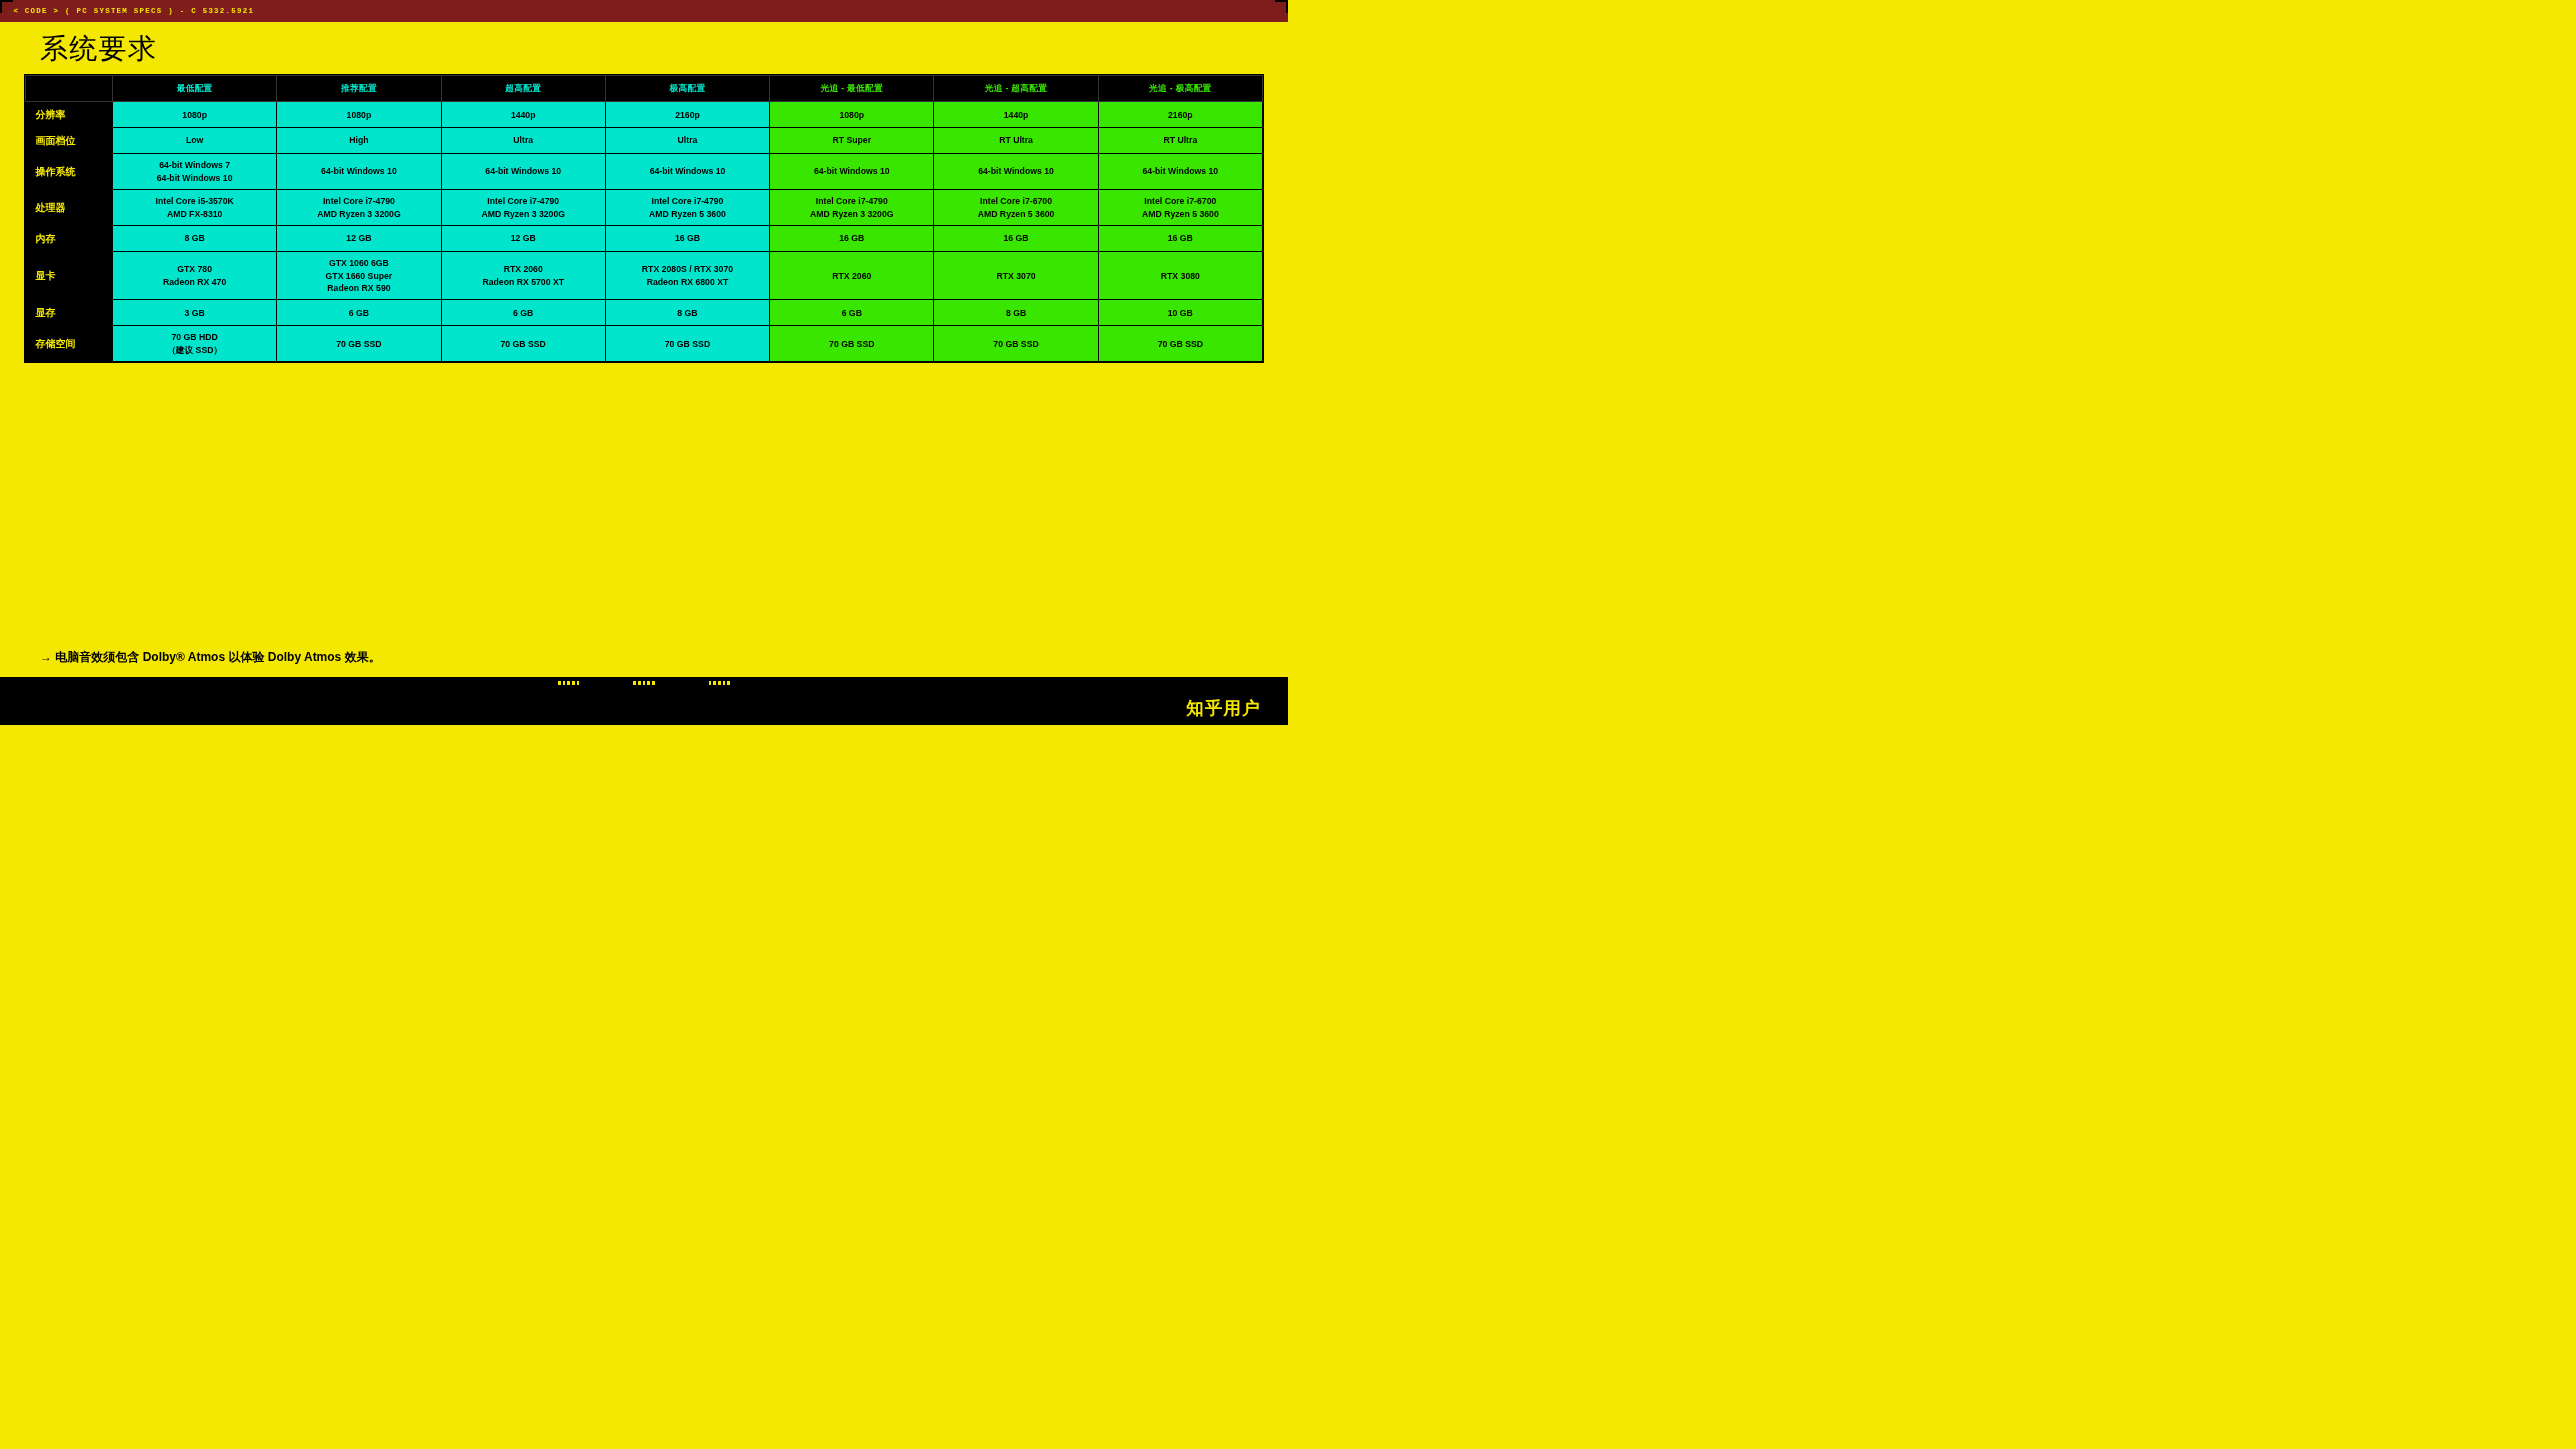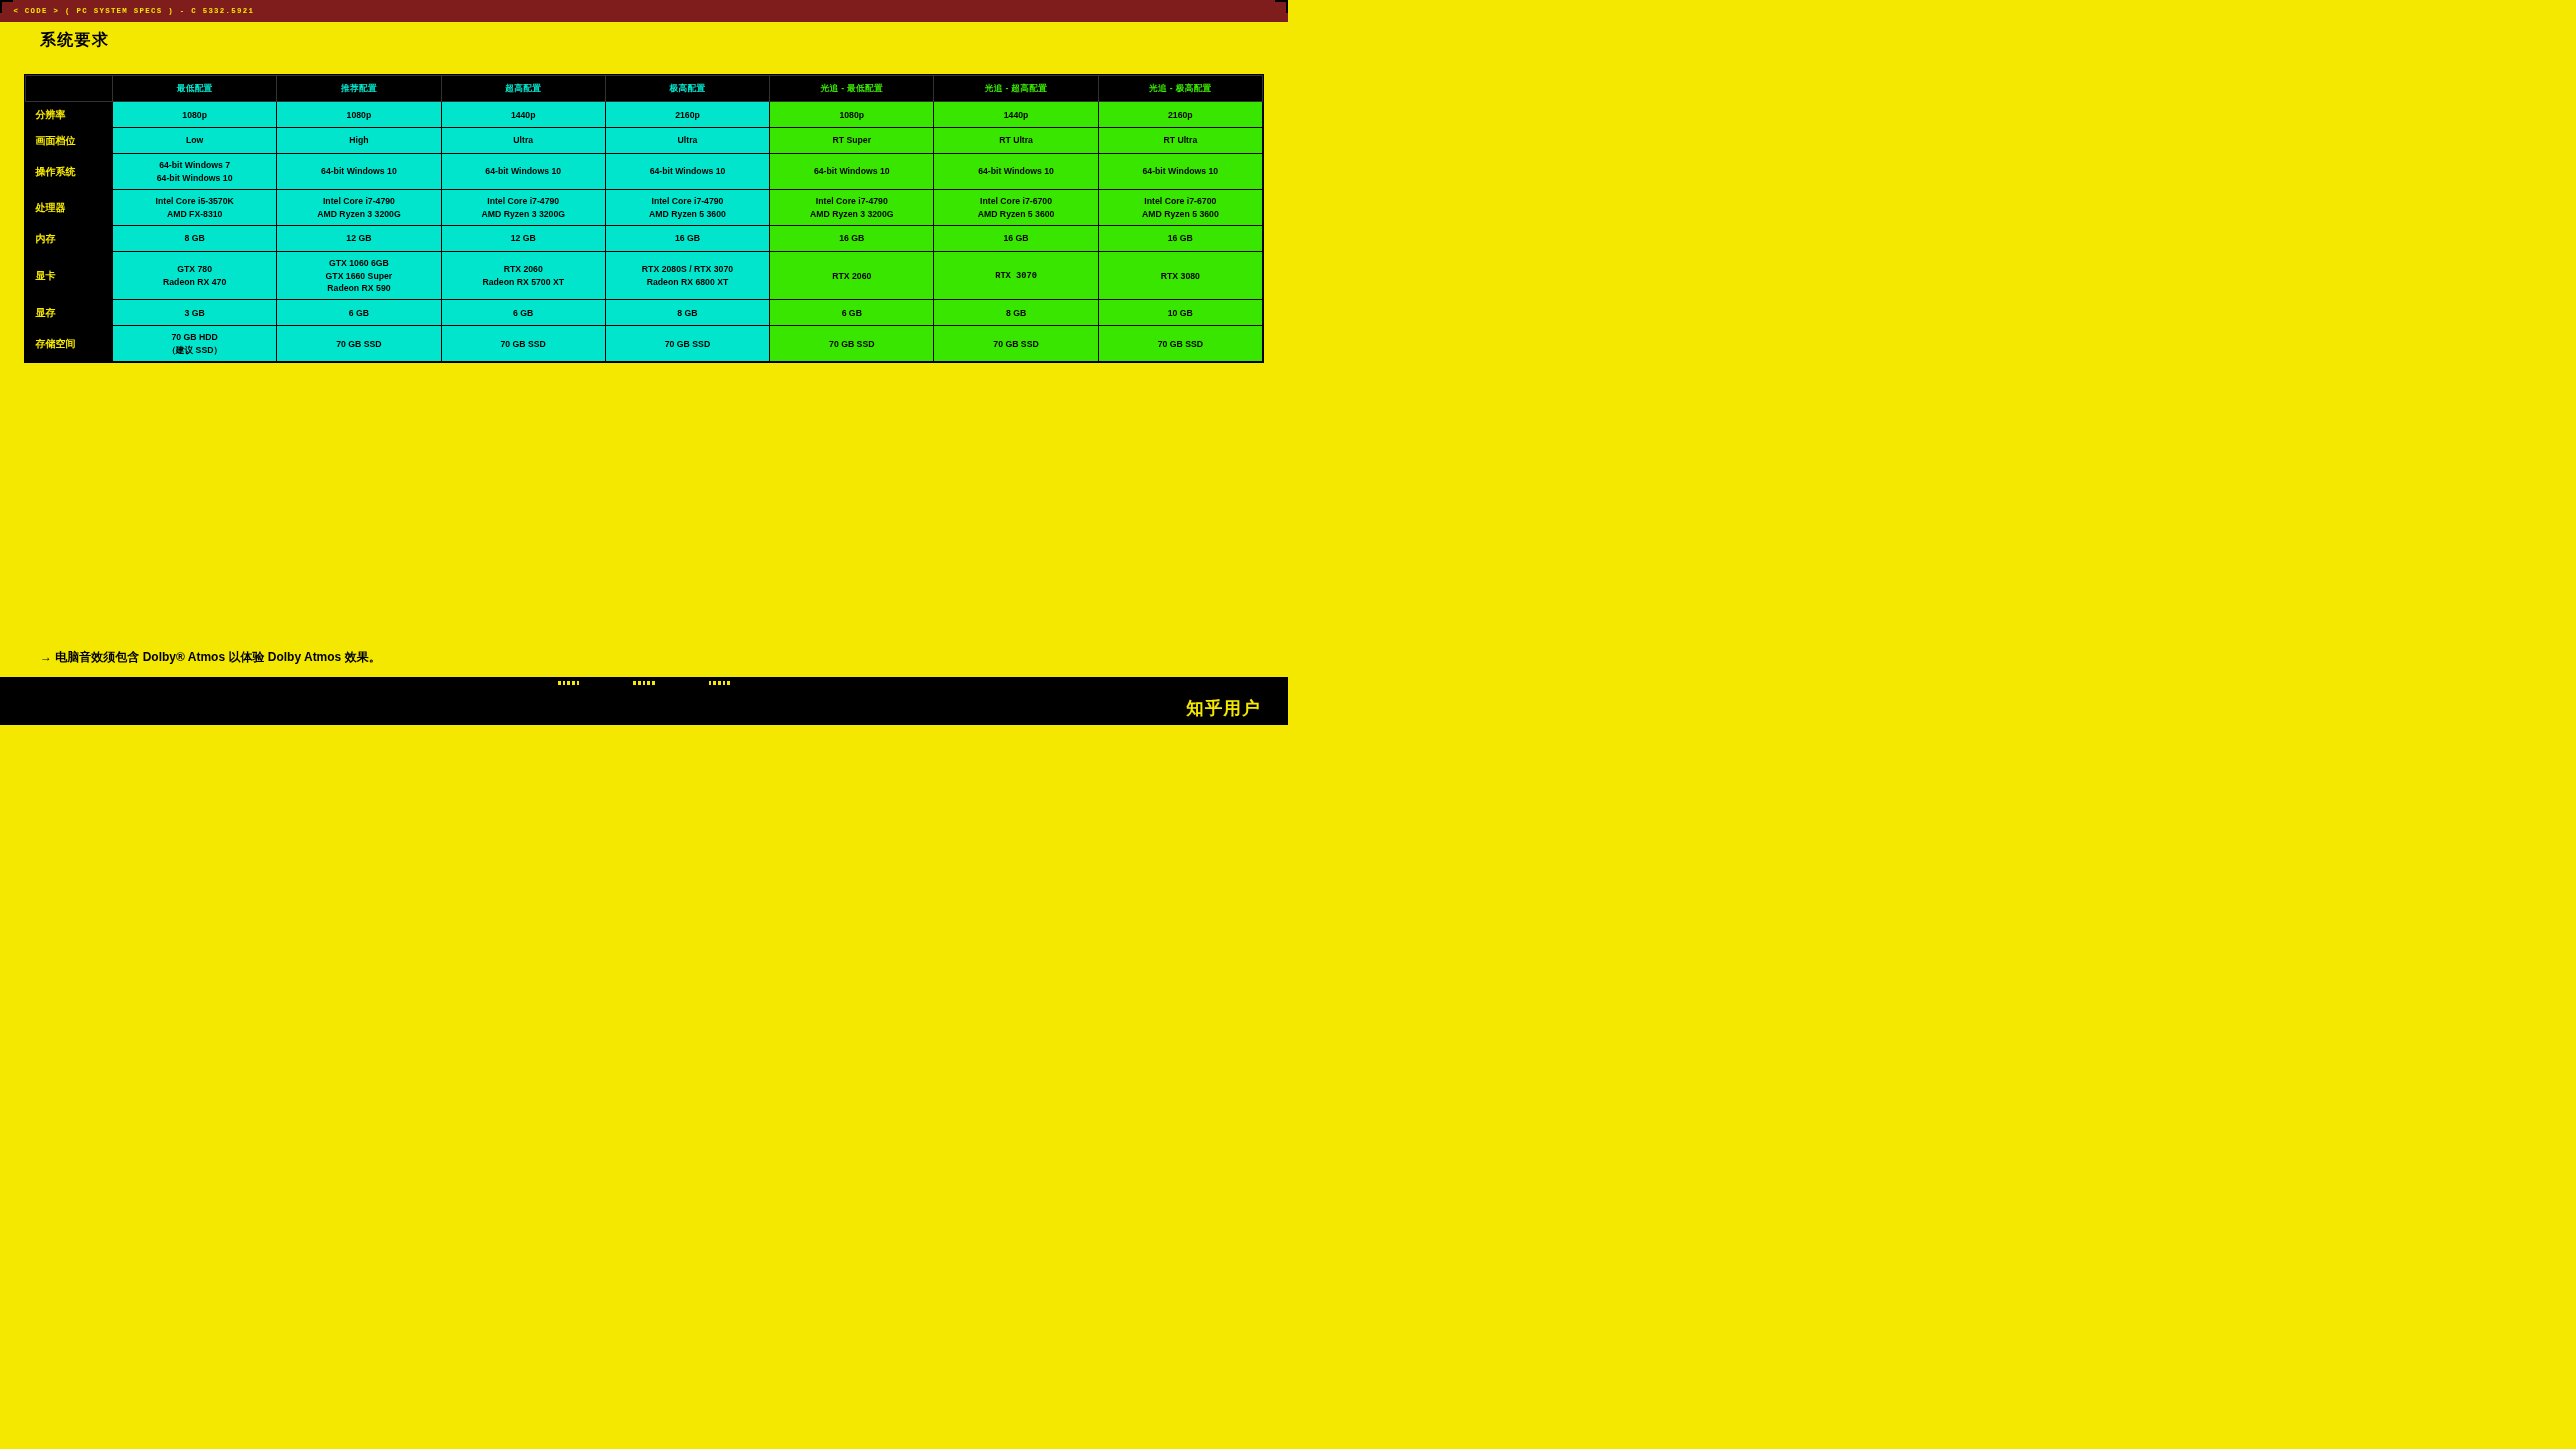--- a/index.html
+++ b/index.html
@@ -32,22 +32,22 @@
       font-family: 'Courier New', monospace;
       letter-spacing: 1.3px;
       font-weight: bold;
     }
 
     
     .page-title {
       position: absolute;
       top: 29.5px;
       left: 40px;
-      font-size: 16px;
-      font-weight: 700;
+      font-size: 28px;
+      font-weight: 400;
       color: #000;
       letter-spacing: 1.3px;
     }
 
     
     .table-container {
       position: absolute;
       top: 74px;
       left: 24px;
       right: 24px;
@@ -290,21 +290,21 @@
           <td class="cyan" style="white-space: pre-line;">GTX 780
 Radeon RX 470</td>
           <td class="cyan" style="white-space: pre-line;">GTX 1060 6GB
 GTX 1660 Super
 Radeon RX 590</td>
           <td class="cyan" style="white-space: pre-line;">RTX 2060
 Radeon RX 5700 XT</td>
           <td class="cyan" style="white-space: pre-line;">RTX 2080S / RTX 3070
 Radeon RX 6800 XT</td>
           <td class="green" style="white-space: pre-line;">RTX 2060</td>
-          <td class="green" style="white-space: pre-line; font-family: Liberation Mono, monospace;">RTX 3070</td>
+          <td class="green" style="white-space: pre-line;">RTX 3070</td>
           <td class="green" style="white-space: pre-line;">RTX 3080</td>
         </tr>
         <tr>
           <td>显存</td>
           <td class="cyan" style="white-space: pre-line;">3 GB</td>
           <td class="cyan" style="white-space: pre-line;">6 GB</td>
           <td class="cyan" style="white-space: pre-line;">6 GB</td>
           <td class="cyan" style="white-space: pre-line;">8 GB</td>
           <td class="green" style="white-space: pre-line;">6 GB</td>
           <td class="green" style="white-space: pre-line;">8 GB</td>

